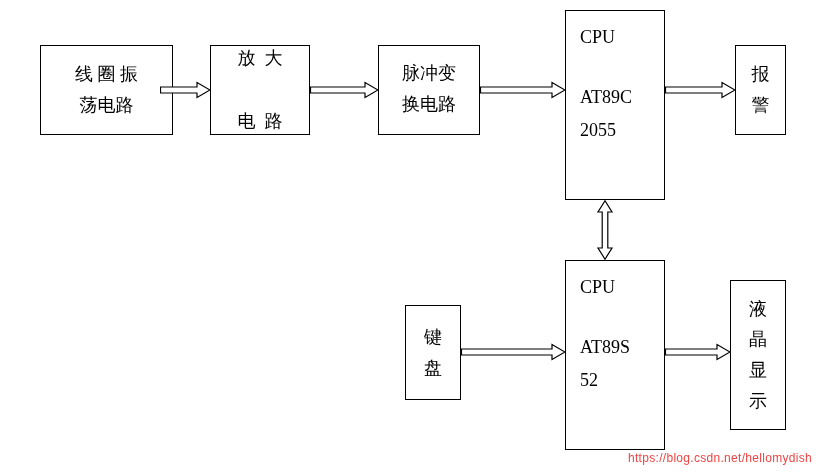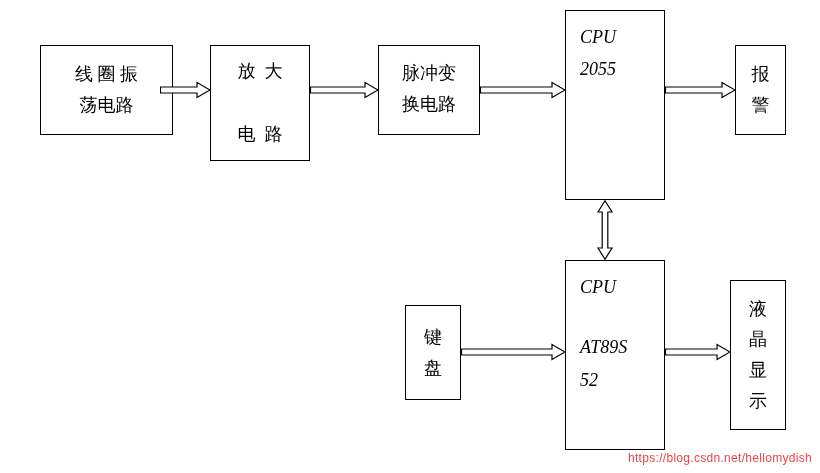--- a/index.html
+++ b/index.html
@@ -23,21 +23,20 @@
     align-items: center;
     font-size: 18px;
     line-height: 1.7;
   }
   .box .line { white-space: pre; display: block; }
   .box.cpu {
     justify-content: flex-start;
     align-items: flex-start;
     padding: 10px 0 0 14px;
     line-height: 1.8;
-    font-style: italic;
   }
   .box.cpu .gap-line { margin-top: 28px; }
   .arrow {
     position: absolute;
     display: block;
   }
   .watermark {
     position: absolute;
     right: 8px;
     bottom: 8px;
@@ -50,32 +49,33 @@
 </head>
 <body>
 
 <div class="canvas">
 
   <div class="box" style="left:40px; top:45px; width:133px; height:90px;">
     <span class="line">线 圈 振</span>
     <span class="line">荡电路</span>
   </div>
 
-  <div class="box" style="left:210px; top:45px; width:100px; height:116px;gap:32px;">
+  <div class="box" style="left:210px; top:45px; width:100px; height:90px;gap:32px;">
     <span class="line">放  大</span>
     <span class="line">电  路</span>
   </div>
 
   <div class="box" style="left:378px; top:45px; width:102px; height:90px;font-family:Liberation Mono, monospace;">
     <span class="line">脉冲变</span>
     <span class="line">换电路</span>
   </div>
 
   <div class="box cpu" style="left:565px; top:10px; width:100px; height:190px;">
     <span class="line">CPU</span>
+    <span class="line gap-line">AT89C</span>
     <span class="line">2055</span>
   </div>
 
   <div class="box" style="left:735px; top:45px; width:51px; height:90px;">
     <span class="line">报</span>
     <span class="line">警</span>
   </div>
 
   <div class="box" style="left:405px; top:305px; width:56px; height:95px;">
     <span class="line">键</span>

